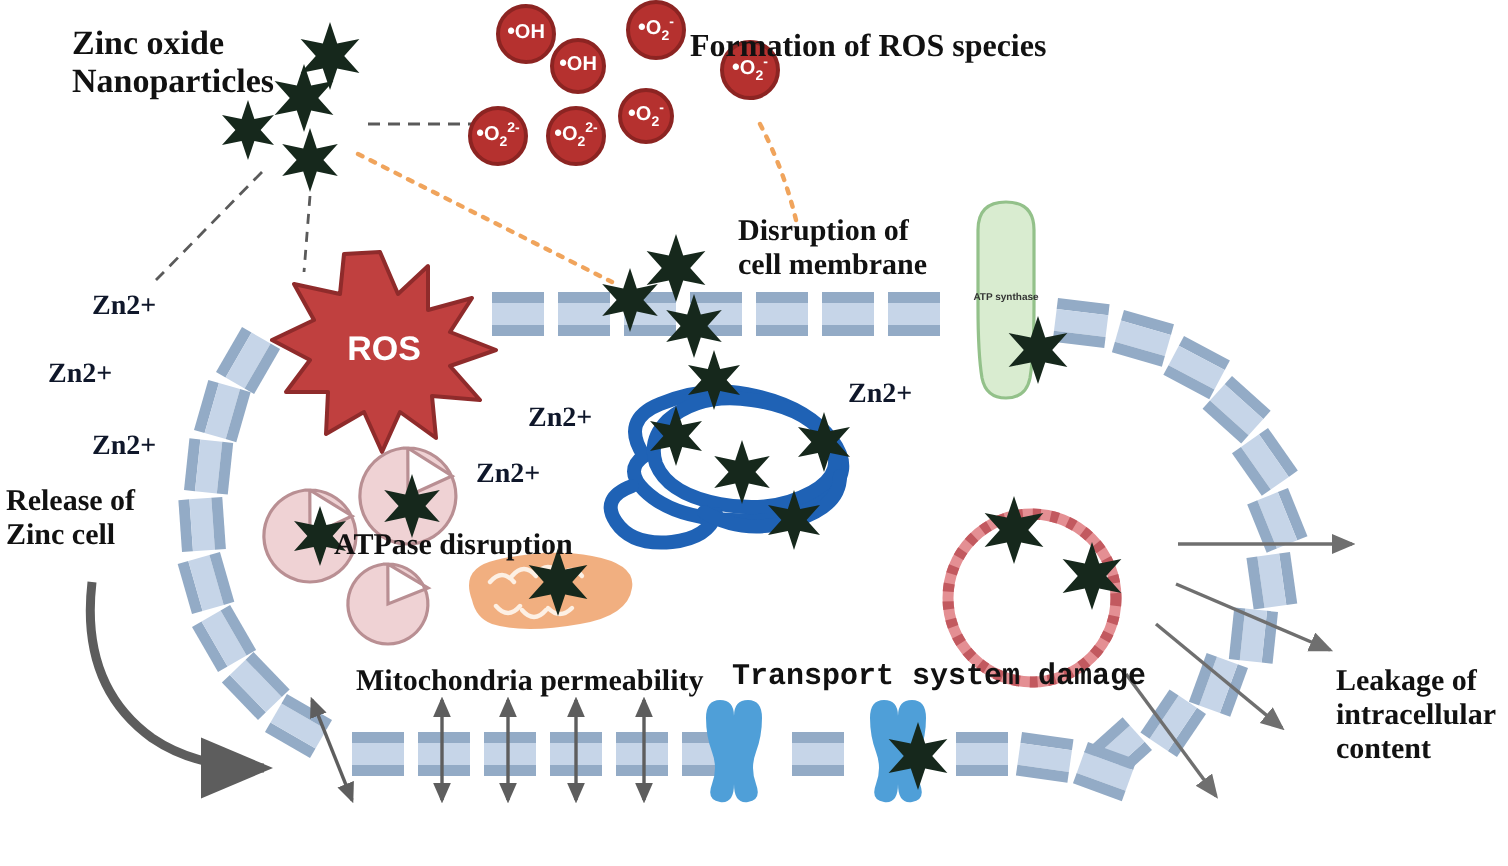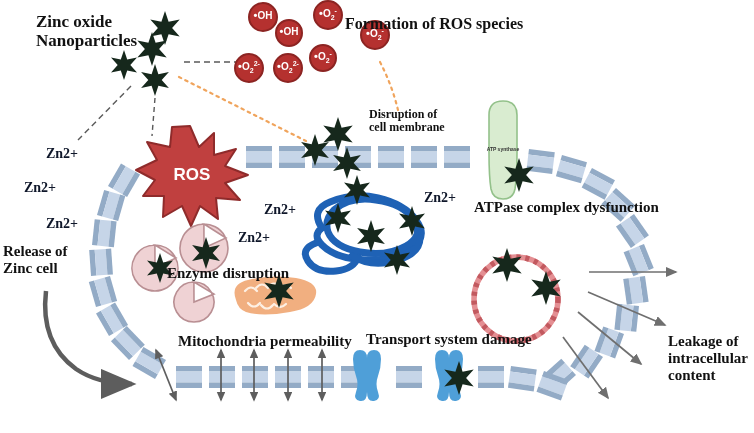--- a/index.html
+++ b/index.html
@@ -233,34 +233,33 @@
   <g>
     <path d="M46,291 q-6,52 30,78 q22,15 56,15" stroke="#5d5d5d" stroke-width="4.5" fill="none" marker-end="url(#arrBig)"></path>
   </g>
 </svg>
 
 <div class="lbl" style="left:345px;top:15px;font-size:16px;">Formation of ROS species</div>
 
 <div class="lbl" style="left:36px;top:12px;font-size:17px;">Zinc oxide
 Nanoparticles</div>
 
-<div class="lbl" style="left:369px;top:108px;font-size:12px;">Disruption of
+<div class="lbl" style="left:369px;top:108px;font-size:15px;">Disruption of
 cell membrane</div>
 
-<div class="lbl" style="left:474px;top:199px;font-size:15px;">ATPase complex dysfunction</div>
-
-
-<div class="lbl" style="left:167px;top:265px;font-size:15px;">Enzyme disruption</div>
+
+
+<div class="lbl" style="left:167px;top:265px;font-size:15px;">ATPase disruption</div>
 
 <div class="lbl" style="left:3px;top:243px;font-size:15px;">Release of
 Zinc cell</div>
 
 <div class="lbl" style="left:178px;top:333px;font-size:15px;">Mitochondria permeability</div>
 
-<div class="lbl" style="left:366px;top:331px;font-size:15px;">Transport system damage</div>
+<div class="lbl" style="left:366px;top:331px;font-size:15px;font-family:Liberation Mono, monospace;">Transport system damage</div>
 
 
 <div class="lbl" style="left:668px;top:333px;font-size:15px;">Leakage of
 intracellular
 content</div>
 
 <div class="atp-txt" style="left:486px;top:146px;width:34px;">ATP
 synthase</div>
 
 <div id="zn-layer">

